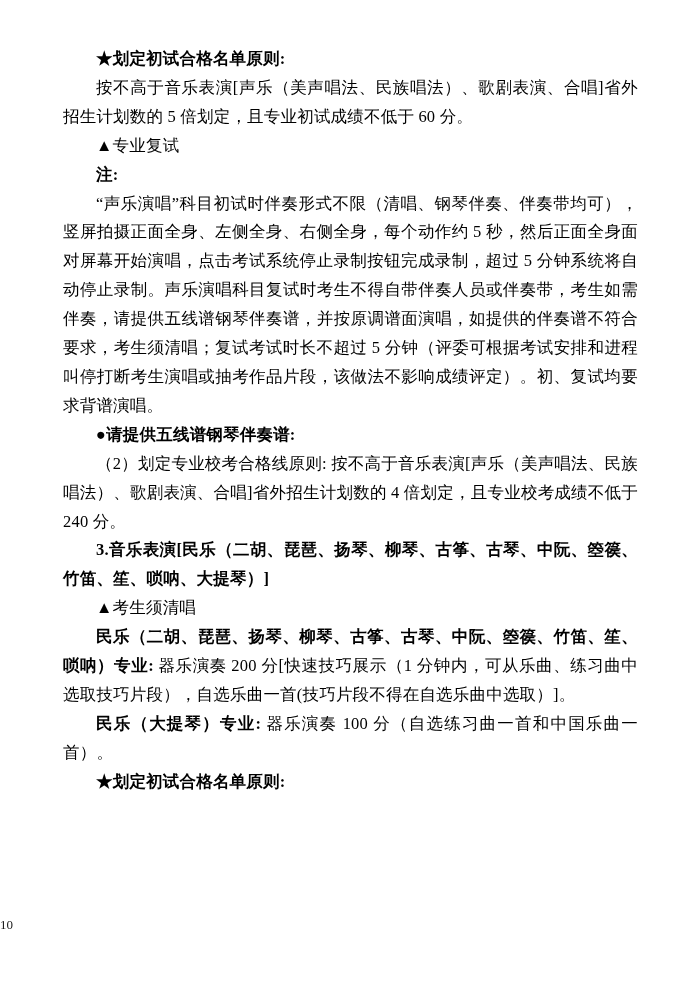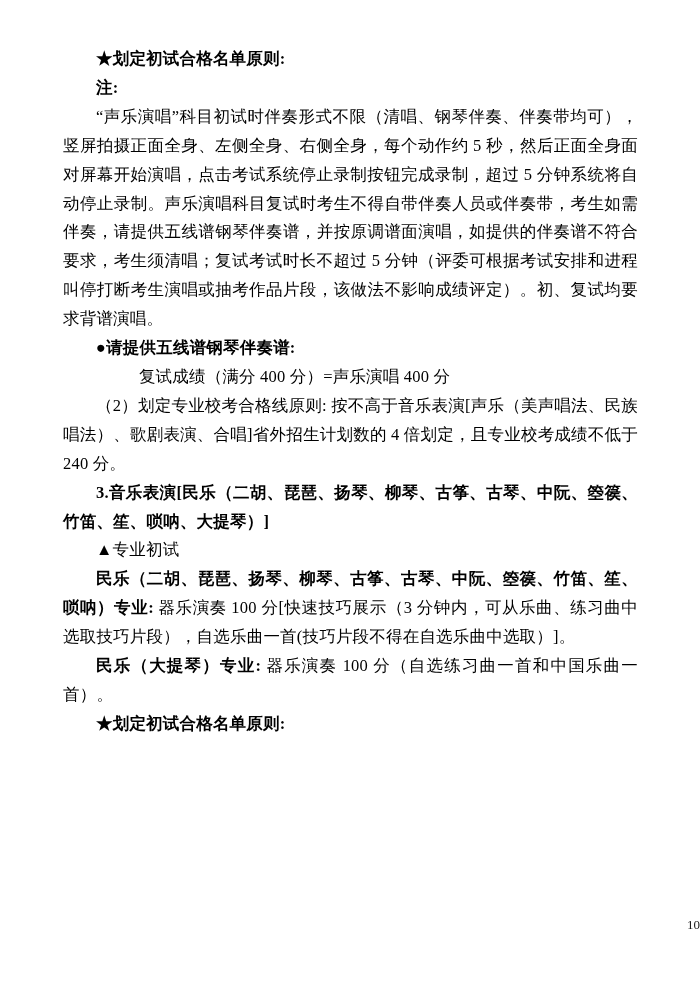--- a/index.html
+++ b/index.html
@@ -39,37 +39,38 @@
     text-indent: 4.6em;
   }
   .doc-body span.bold {
     font-weight: 700;
   }
   .page-footer {
     position: absolute;
     top: 916px;
     left: 0;
     width: 700px;
-    text-align: right;
+    text-align: left;
     font-size: 13px;
     line-height: 18px;
     color: #1a1a1a;
   }
 </style>
 </head>
 <body>
 
 <div class="page">
   <div class="doc-body">
       <p class="para"><span class="bold">★划定初试合格名单原则:</span></p>
+      <p class="para"><span>按不高于音乐表演[声乐（美声唱法、民族唱法）、歌剧表演、合唱]省外招生计划数的 5 倍划定，且专业初试成绩不低于 60 分。</span></p>
+      <p class="para"><span>▲专业复试</span></p>
       <p class="para"><span class="bold">注:</span></p>
       <p class="para"><span>“声乐演唱”科目初试时伴奏形式不限（清唱、钢琴伴奏、伴奏带均可），竖屏拍摄正面全身、左侧全身、右侧全身，每个动作约 5 秒，然后正面全身面对屏幕开始演唱，点击考试系统停止录制按钮完成录制，超过 5 分钟系统将自动停止录制。声乐演唱科目复试时考生不得自带伴奏人员或伴奏带，考生如需伴奏，请提供五线谱钢琴伴奏谱，并按原调谱面演唱，如提供的伴奏谱不符合要求，考生须清唱；复试考试时长不超过 5 分钟（评委可根据考试安排和进程叫停打断考生演唱或抽考作品片段，该做法不影响成绩评定）。初、复试均要求背谱演唱。</span></p>
       <p class="para"><span class="bold">●请提供五线谱钢琴伴奏谱:</span></p>
-      <p class="para deep"><span>复试成绩（满分 400 分）=声乐演唱 400 分</span></p>
       <p class="para"><span>（2）划定专业校考合格线原则: 按不高于音乐表演[声乐（美声唱法、民族唱法）、歌剧表演、合唱]省外招生计划数的 4 倍划定，且专业校考成绩不低于 240 分。</span></p>
       <p class="para"><span class="bold">3.音乐表演[民乐（二胡、琵琶、扬琴、柳琴、古筝、古琴、中阮、箜篌、竹笛、笙、唢呐、大提琴）]</span></p>
-      <p class="para"><span>▲专业初试</span></p>
-      <p class="para"><span class="bold">民乐（二胡、琵琶、扬琴、柳琴、古筝、古琴、中阮、箜篌、竹笛、笙、唢呐）专业:</span><span> 器乐演奏 100 分[快速技巧展示（3 分钟内，可从乐曲、练习曲中选取技巧片段），自选乐曲一首(技巧片段不得在自选乐曲中选取）]。</span></p>
+      <p class="para"><span>▲考生须清唱</span></p>
+      <p class="para"><span class="bold">民乐（二胡、琵琶、扬琴、柳琴、古筝、古琴、中阮、箜篌、竹笛、笙、唢呐）专业:</span><span> 器乐演奏 200 分[快速技巧展示（1 分钟内，可从乐曲、练习曲中选取技巧片段），自选乐曲一首(技巧片段不得在自选乐曲中选取）]。</span></p>
       <p class="para"><span class="bold">民乐（大提琴）专业:</span><span> 器乐演奏 100 分（自选练习曲一首和中国乐曲一首）。</span></p>
       <p class="para"><span class="bold">★划定初试合格名单原则:</span></p>
     </div>
   <div class="page-footer">10</div>
 </div>
 
 </body></html>

